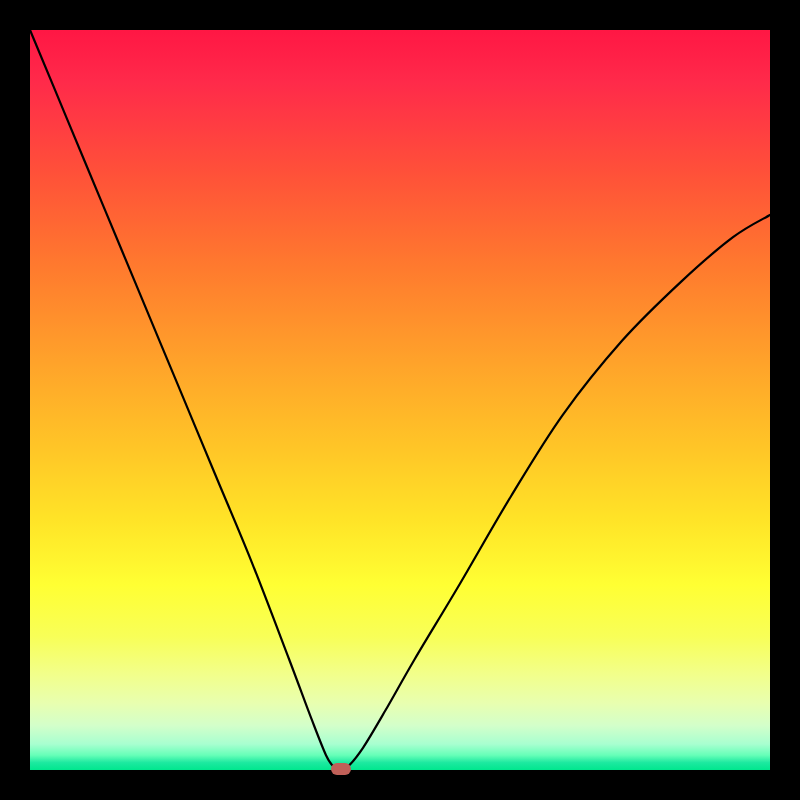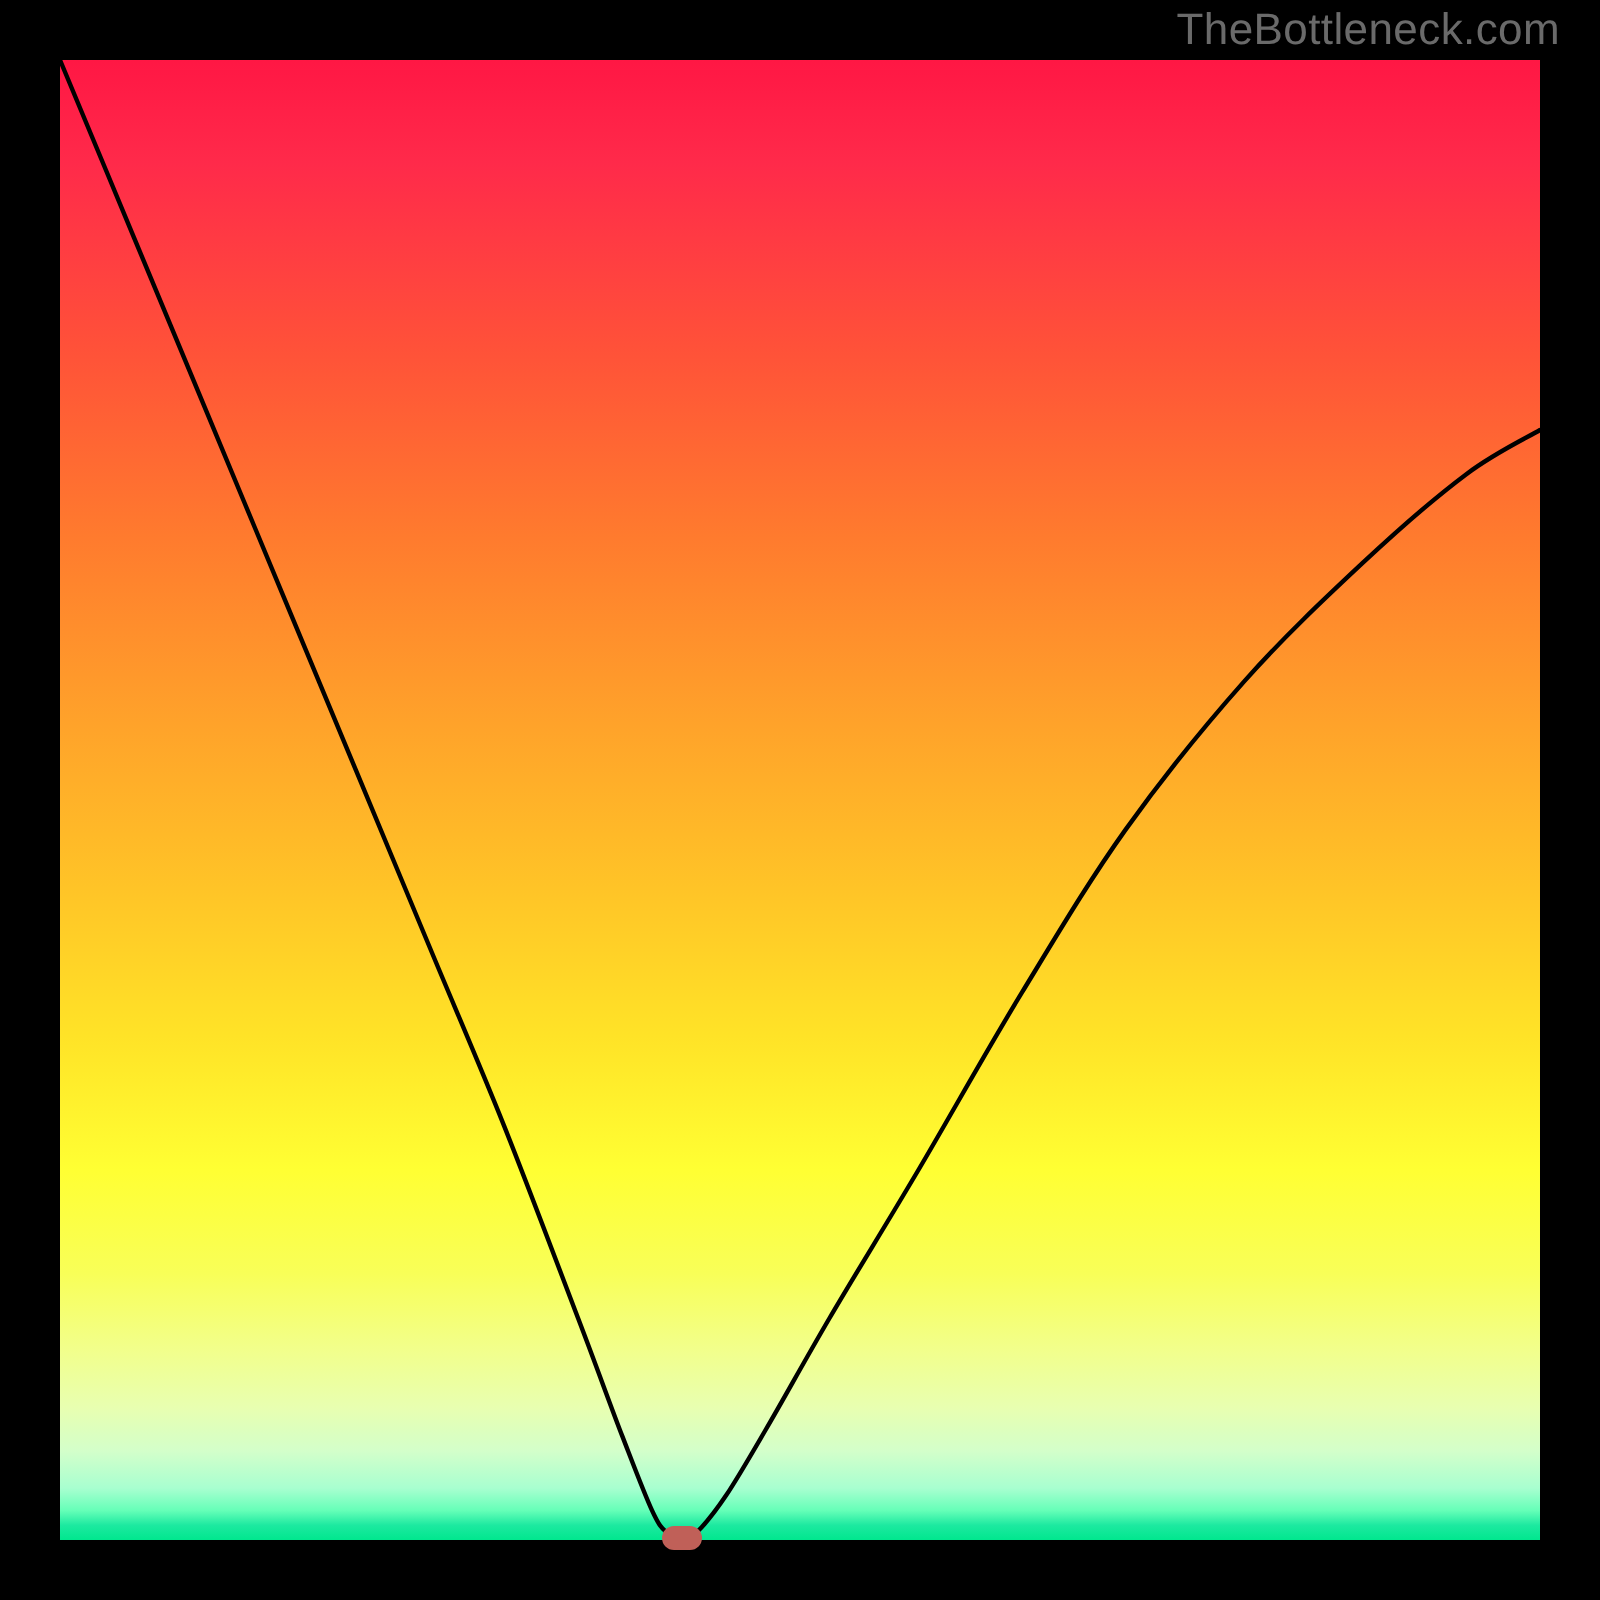--- a/index.html
+++ b/index.html
@@ -75,21 +75,20 @@
     height: 12px;
     border-radius: 6px;
     background: #c06058;
     transform: translate(-50%, -50%);
   }
 </style>
 </head>
 <body>
 
 <div class="outer">
-  <div class="attribution">TheBottleneck.com</div>
 
   <div class="plot-frame">
     <div class="gradient"></div>
     <svg class="curve" viewBox="0 0 740 740" preserveAspectRatio="none">
       <path id="curve-path" fill="none" stroke="#000" stroke-width="2.2" stroke-linecap="round" stroke-linejoin="round" d="M 0.0 0.0 C 6.2 14.8, 24.7 59.2, 37.0 88.8 C 49.3 118.4, 61.7 148.0, 74.0 177.6 C 86.3 207.2, 98.7 236.8, 111.0 266.4 C 123.3 296.0, 135.7 325.6, 148.0 355.2 C 160.3 384.8, 172.7 414.4, 185.0 444.0 C 197.3 473.6, 209.7 502.0, 222.0 532.8 C 234.3 563.6, 249.1 603.1, 259.0 629.0 C 268.9 654.9, 275.0 672.2, 281.2 688.2 C 287.4 704.2, 292.3 717.2, 296.0 725.2 C 299.7 733.2, 300.9 734.1, 303.4 736.3 C 305.9 738.5, 308.3 738.5, 310.8 738.5 C 313.3 738.5, 314.5 739.8, 318.2 736.3 C 321.9 732.8, 326.8 727.0, 333.0 717.8 C 339.2 708.5, 346.6 695.6, 355.2 680.8 C 363.8 666.0, 372.5 650.0, 384.8 629.0 C 397.1 608.0, 413.2 582.1, 429.2 555.0 C 445.2 527.9, 463.7 494.6, 481.0 466.2 C 498.3 437.8, 514.3 410.7, 532.8 384.8 C 551.3 358.9, 572.3 333.0, 592.0 310.8 C 611.7 288.6, 632.7 268.9, 651.2 251.6 C 669.7 234.3, 688.2 218.3, 703.0 207.2 C 717.8 196.1, 733.8 188.7, 740.0 185.0"></path>
     </svg>
     <div id="min-marker" class="marker" style="left: 310.8px; top: 738.52px;"></div>
   </div>
 </div>
 

